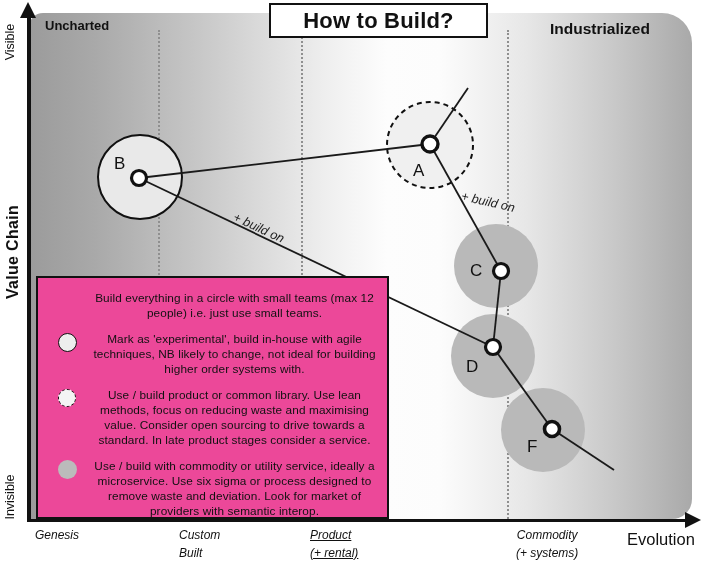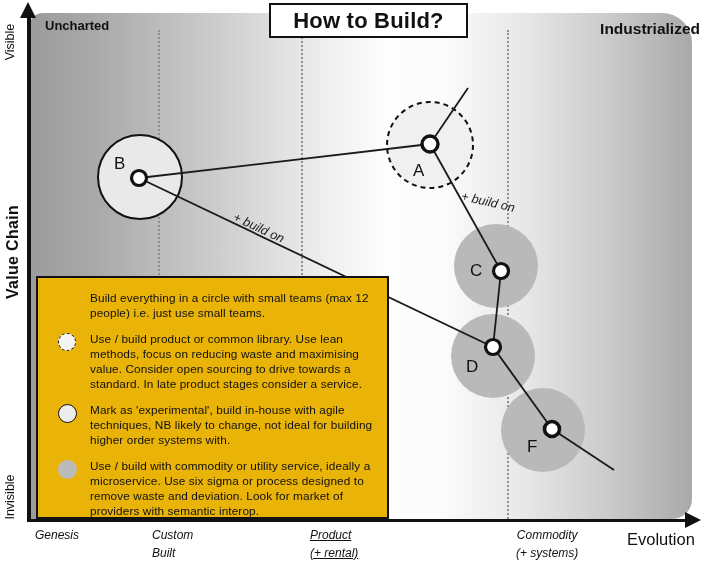--- a/index.html
+++ b/index.html
@@ -30,58 +30,58 @@
 
   
   .vwrap { position:absolute; width:0; height:0; z-index:9; }
   .vwrap > span { display:inline-block; white-space:nowrap;
     transform:translate(-50%,-50%) rotate(-90deg); }
   #visible-wrap   { left:10px; top:42px;  font-size:12.5px; }
   #invisible-wrap { left:10px; top:497px; font-size:12.5px; }
   #value-chain-wrap { left:13px; top:252px; font-size:16px; font-weight:bold; letter-spacing:.3px; }
 
   #uncharted { position:absolute; left:45px; top:18px; font-size:13px; font-weight:bold; z-index:9; }
-  #industrialized { position:absolute; left:550px; top:20px; width:150px; text-align:right;
+  #industrialized { position:absolute; left:550px; top:20px; width:150px; 
     font-size:15.5px; font-weight:bold; z-index:9; }
 
   
-  #title-box { position:absolute; left:269px; top:3px; width:199px; height:35px;
+  #title-box { position:absolute; left:269px; top:3px; width:219px; height:35px;
     background:#fff; border:2.5px solid #111; z-index:12;
     display:flex; align-items:center; justify-content:center;
     font-size:22px; font-weight:bold; letter-spacing:.2px; }
 
   
   #graph { position:absolute; left:0; top:0; z-index:3; }
 
   .node-label { position:absolute; font-size:17px; z-index:5; }
   #label-B { left:114px; top:154px; } #label-A { left:413px; top:161px; }
   #label-C { left:470px; top:261px; } #label-D { left:466px; top:357px; }
   #label-F { left:527px; top:437px; }
 
   .edge-label { position:absolute; font-style:italic; font-size:12.5px; color:#222;
     white-space:nowrap; z-index:4; transform-origin:left top; }
   #build-on-1 { left:237px; top:210px; transform:rotate(25deg); }
   #build-on-2 { left:463px; top:189px; transform:rotate(13deg); }
 
   
   #legend { position:absolute; left:36px; top:276px; width:353px; height:243px;
-    background:#eab308; border:2.5px solid #111; z-index:10;
-    padding:13px 8px 6px 6px; }
+    background:#ec4899; border:2.5px solid #111; z-index:10;
+    padding:13px 8px 6px 6px;text-align:center; }
   .legend-entry { display:flex; margin-bottom:11px; }
   .legend-icon-cell { width:46px; flex:0 0 46px; display:flex; justify-content:center; padding-top:1px; }
   .legend-text { width:293px; font-size:11.8px; line-height:15px; letter-spacing:.1px; }
   .icon-none { width:19px; height:19px; }
   .icon-solid { width:19px; height:19px; border-radius:50%; background:#ededed; border:1.8px solid #111; }
   .icon-dashed { width:18px; height:18px; border-radius:50%; background:#f4f4f4; border:1.7px dashed #111; }
   .icon-gray { width:19px; height:19px; border-radius:50%; background:#bbbbbb; }
 
   
   .stage-label { position:absolute; top:527px; font-style:italic; font-size:12px;
     line-height:17.5px; z-index:9; white-space:nowrap; }
-  #stage-0 { left:35px; } #stage-1 { left:152px; } #stage-2 { left:310px;text-decoration:underline; } #stage-3 { left:516px;text-align:center; }
+  #stage-0 { left:35px; } #stage-1 { left:179px; } #stage-2 { left:310px;text-decoration:underline; } #stage-3 { left:516px;text-align:center; }
   #evolution-label { position:absolute; left:627px; top:530px; font-size:16.5px;
     font-weight:normal; z-index:9; }
 </style>
 </head>
 <body>
 
 <div id="stage">
 
   <div id="map-bg"></div>
 
@@ -149,29 +149,29 @@
 
   <div id="legend">
     <div class="legend-entry">
       <div class="legend-icon-cell">
         <div class="icon-none"></div>
       </div>
       <div class="legend-text">Build everything in a circle with small teams (max 12 people) i.e. just use small teams.</div>
     </div>
     <div class="legend-entry">
       <div class="legend-icon-cell">
+        <div class="icon-solid"></div>
+      </div>
+      <div class="legend-text">Mark as 'experimental', build in-house with agile techniques, NB likely to change, not ideal for building higher order systems with.</div>
+    </div>
+    <div class="legend-entry">
+      <div class="legend-icon-cell">
         <div class="icon-dashed"></div>
       </div>
       <div class="legend-text">Use / build product or common library. Use lean methods, focus on reducing waste and maximising value. Consider open sourcing to drive towards a standard. In late product stages consider a service.</div>
-    </div>
-    <div class="legend-entry">
-      <div class="legend-icon-cell">
-        <div class="icon-solid"></div>
-      </div>
-      <div class="legend-text">Mark as 'experimental', build in-house with agile techniques, NB likely to change, not ideal for building higher order systems with.</div>
     </div>
     <div class="legend-entry">
       <div class="legend-icon-cell">
         <div class="icon-gray"></div>
       </div>
       <div class="legend-text">Use / build with commodity or utility service, ideally a microservice. Use six sigma or process designed to remove waste and deviation. Look for market of providers with semantic interop.</div>
     </div>
   </div>
 
   <div class="stage-label" id="stage-0">

